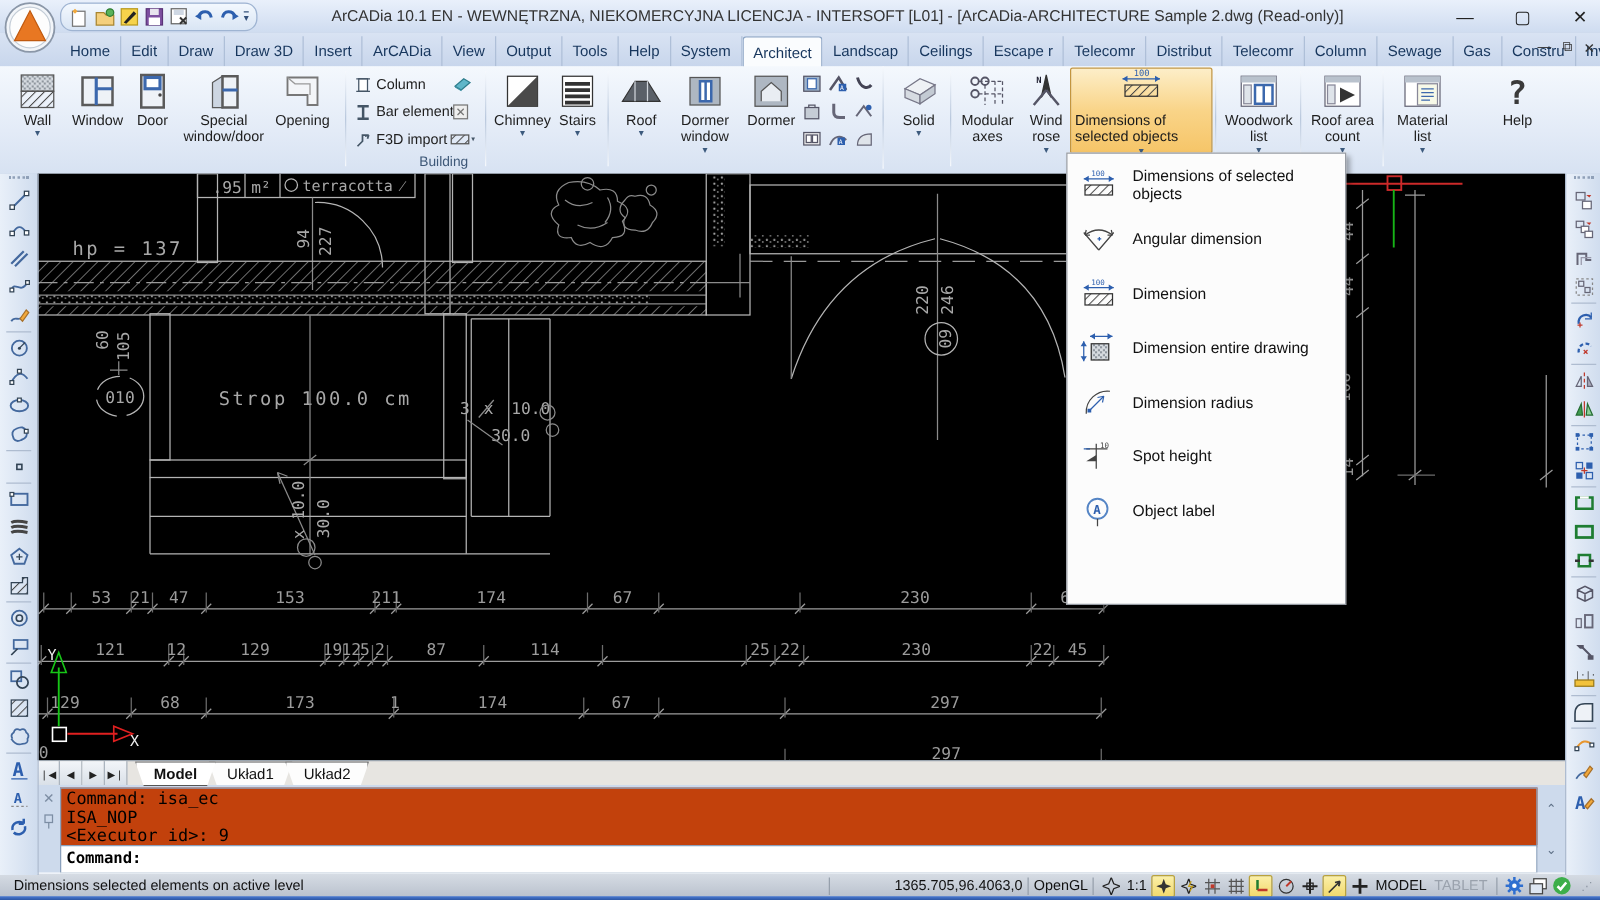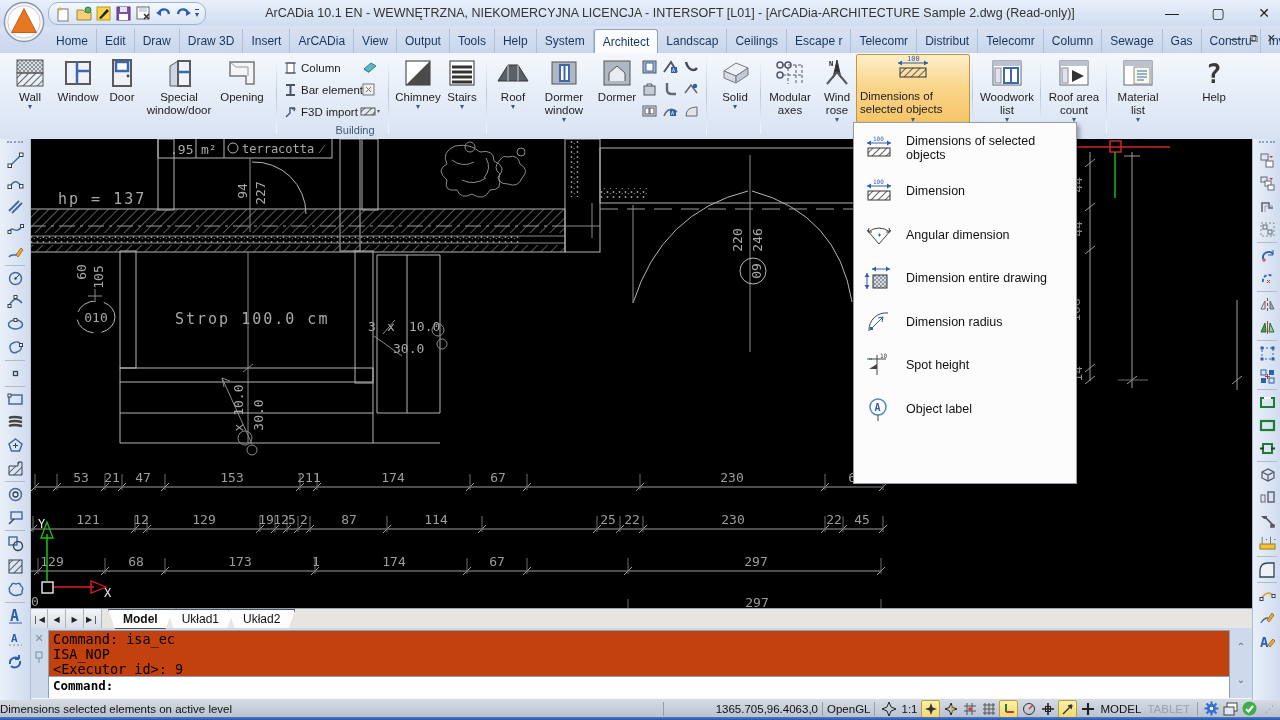--- a/index.html
+++ b/index.html
@@ -1039,35 +1039,35 @@
     <svg width="30" height="26">
         <path d="M3 8 h24" stroke="#2d5fae"></path>
         <path d="M3 8 l4 -2.5 v5 z M27 8 l-4 -2.5 v5 z" fill="#2d5fae"></path>
         <text x="9" y="6" font-size="6" fill="#2d5fae" font-family="Liberation Sans">100</text>
         <rect x="4" y="13" width="22" height="8" fill="url(#phd)" stroke="#333"></rect>
       </svg>
     <span>Dimensions of selected objects</span>
   </div>
   <div class="mitem">
     <svg width="30" height="26">
+        <path d="M15 22 L3 8 M15 22 L27 8" stroke="#444" fill="none"></path>
+        <path d="M4 10 Q15 2 26 10" stroke="#444" fill="none"></path>
+        <path d="M4 10 l1 -4 M4 10 l4 0 M26 10 l-1 -4 M26 10 l-4 0" stroke="#444"></path>
+        <path d="M14 13 h3 M15.5 11.5 v3" stroke="#2d5fae"></path>
+      </svg>
+    <span>Angular dimension</span>
+  </div>
+  <div class="mitem">
+    <svg width="30" height="26">
         <path d="M3 8 h24" stroke="#2d5fae"></path>
         <path d="M3 8 l4 -2.5 v5 z M27 8 l-4 -2.5 v5 z" fill="#2d5fae"></path>
         <text x="9" y="6" font-size="6" fill="#2d5fae" font-family="Liberation Sans">100</text>
         <rect x="4" y="13" width="22" height="9" fill="url(#phd)" stroke="#333"></rect>
       </svg>
     <span>Dimension</span>
-  </div>
-  <div class="mitem">
-    <svg width="30" height="26">
-        <path d="M15 22 L3 8 M15 22 L27 8" stroke="#444" fill="none"></path>
-        <path d="M4 10 Q15 2 26 10" stroke="#444" fill="none"></path>
-        <path d="M4 10 l1 -4 M4 10 l4 0 M26 10 l-1 -4 M26 10 l-4 0" stroke="#444"></path>
-        <path d="M14 13 h3 M15.5 11.5 v3" stroke="#2d5fae"></path>
-      </svg>
-    <span>Angular dimension</span>
   </div>
   <div class="mitem">
     <svg width="30" height="26">
         <path d="M8 4 h18" stroke="#2d5fae"></path>
         <path d="M8 4 l4 -2.5 v5 z M26 4 l-4 -2.5 v5 z" fill="#2d5fae"></path>
         <path d="M3 8 v16" stroke="#2d5fae"></path>
         <path d="M3 8 l-2.5 4 h5 z M3 24 l-2.5 -4 h5 z" fill="#2d5fae"></path>
         <rect x="9" y="10" width="14" height="13" fill="url(#pchk)" stroke="#333"></rect>
       </svg>
     <span>Dimension entire drawing</span>
@@ -1128,21 +1128,21 @@
   <div class="cmd-in">
     <span>Command:</span>
   </div>
   <div class="cmd-scroll">
     <span>⌃</span>
     <span>⌄</span>
   </div>
 </div>
 
 <div class="statusbar">
-  <span style="margin-left:0;flex:1">Dimensions selected elements on active level</span>
+  <span style="margin-left:11px;flex:1">Dimensions selected elements on active level</span>
   <span class="ssep"></span>
   <span style="width:150px;text-align:right">1365.705,96.4063,0</span>
   <span class="ssep"></span>
   <span>OpenGL</span>
   <span class="ssep"></span>
   <span class="sicon">
       <svg width="14" height="14">
         <path d="M7 0 L9 5 L14 7 L9 9 L7 14 L5 9 L0 7 L5 5 Z" fill="none" stroke="#222"></path>
       </svg>
     </span>

